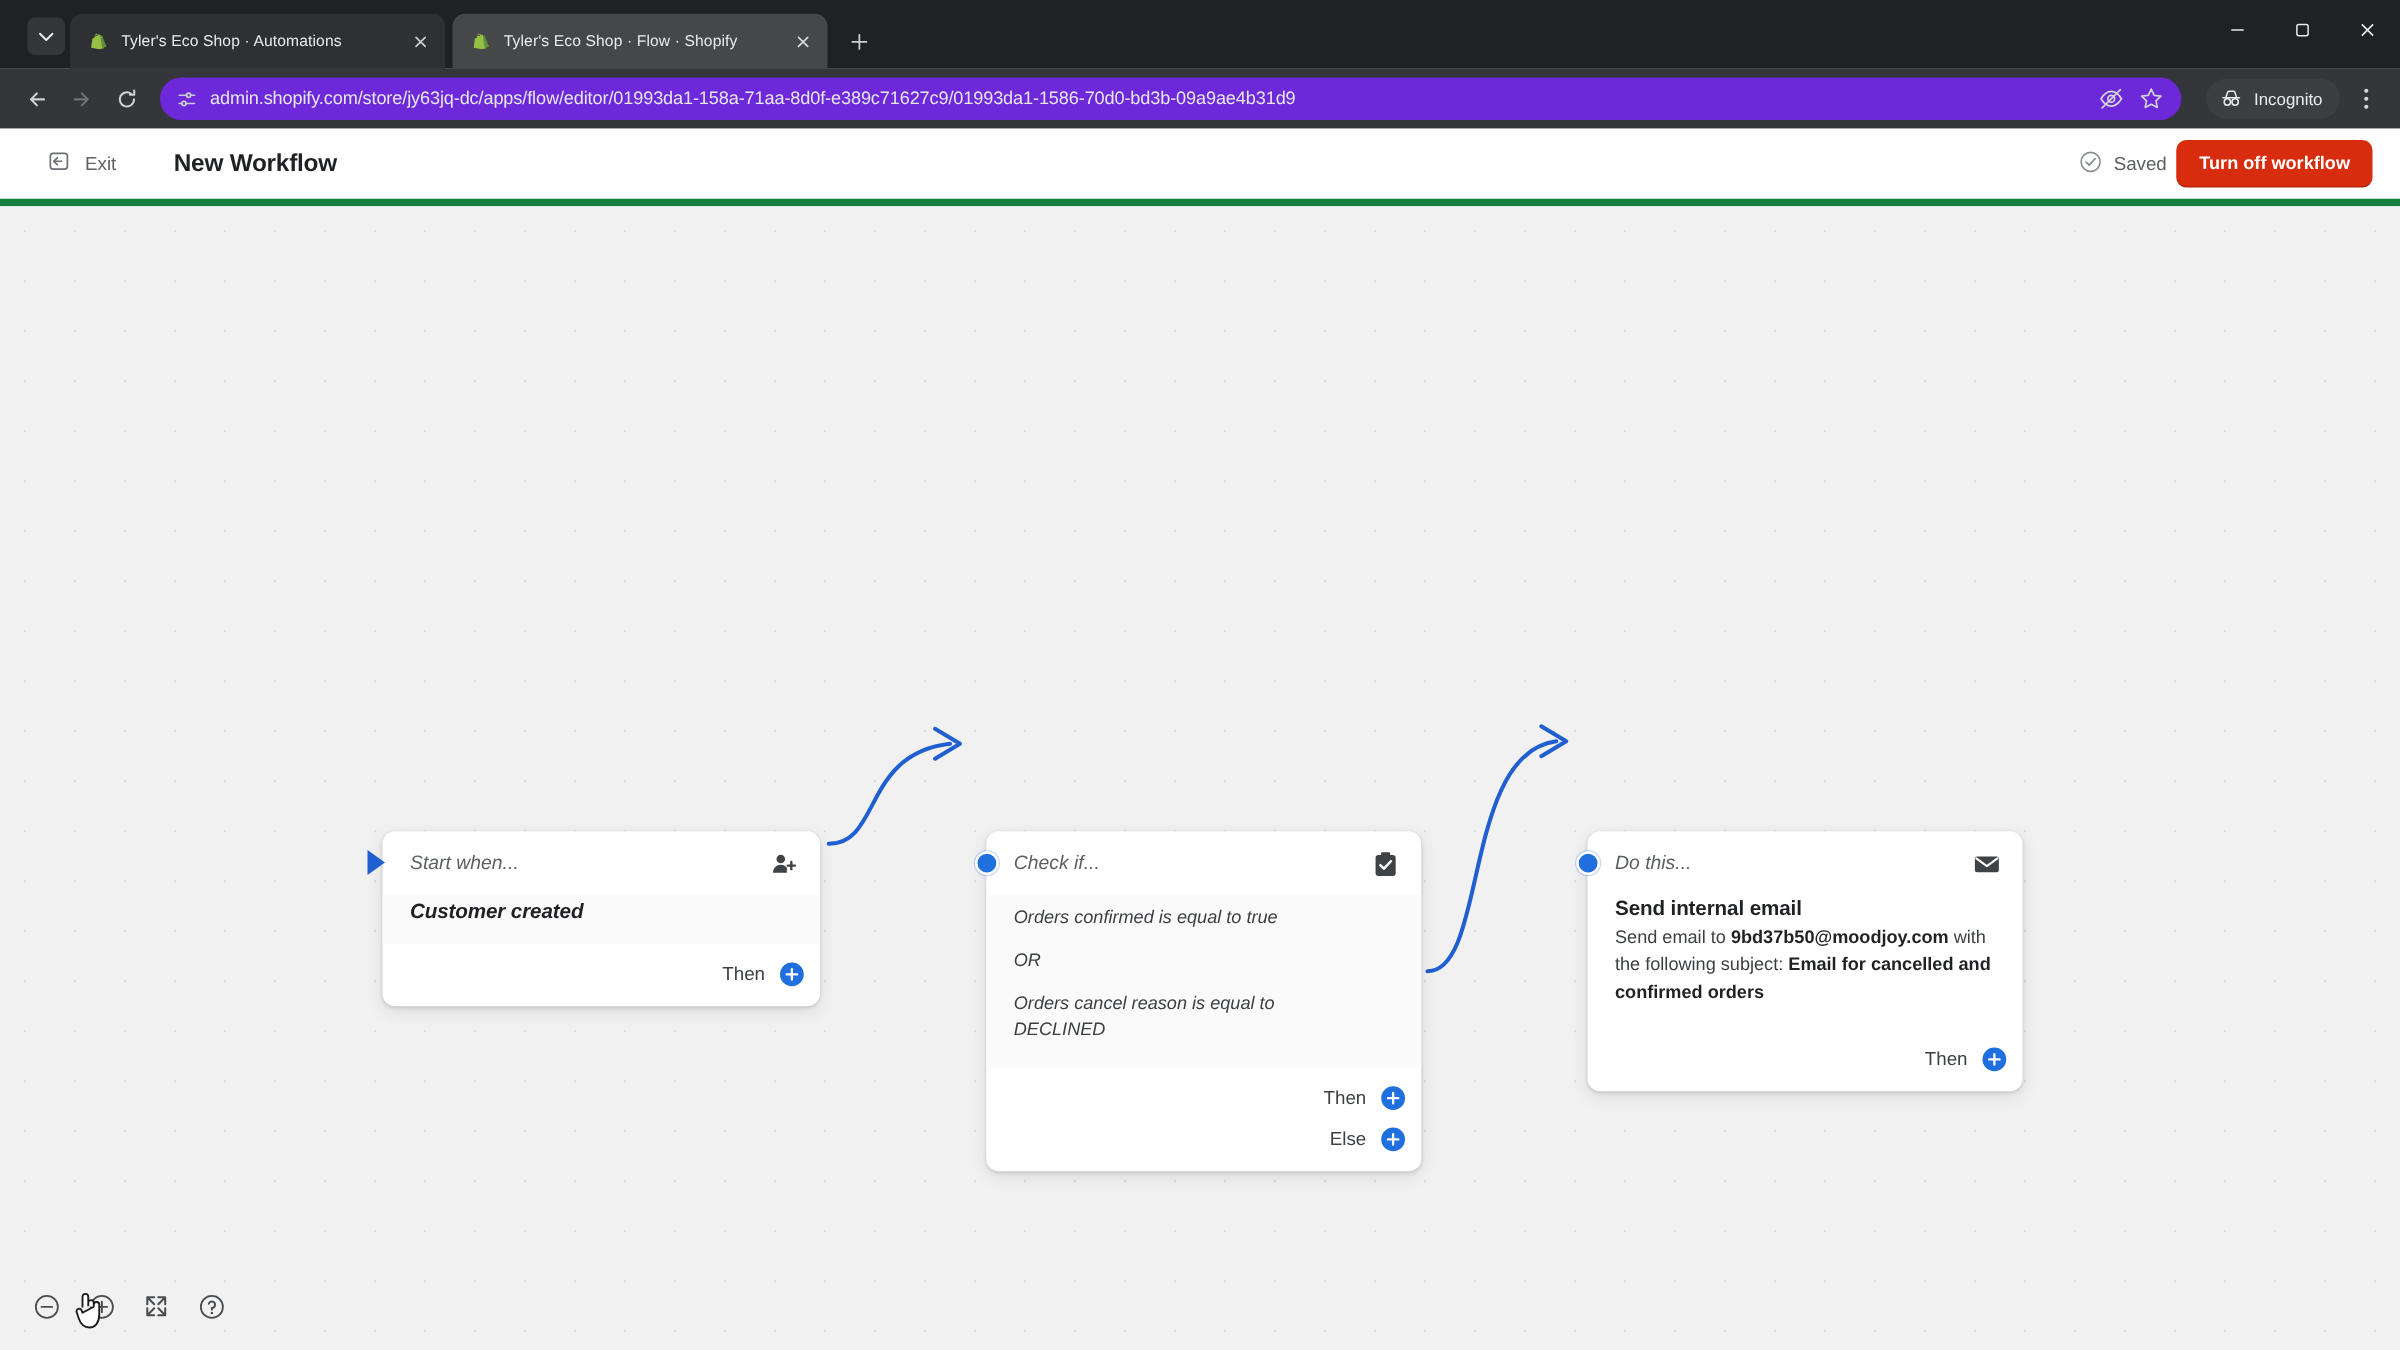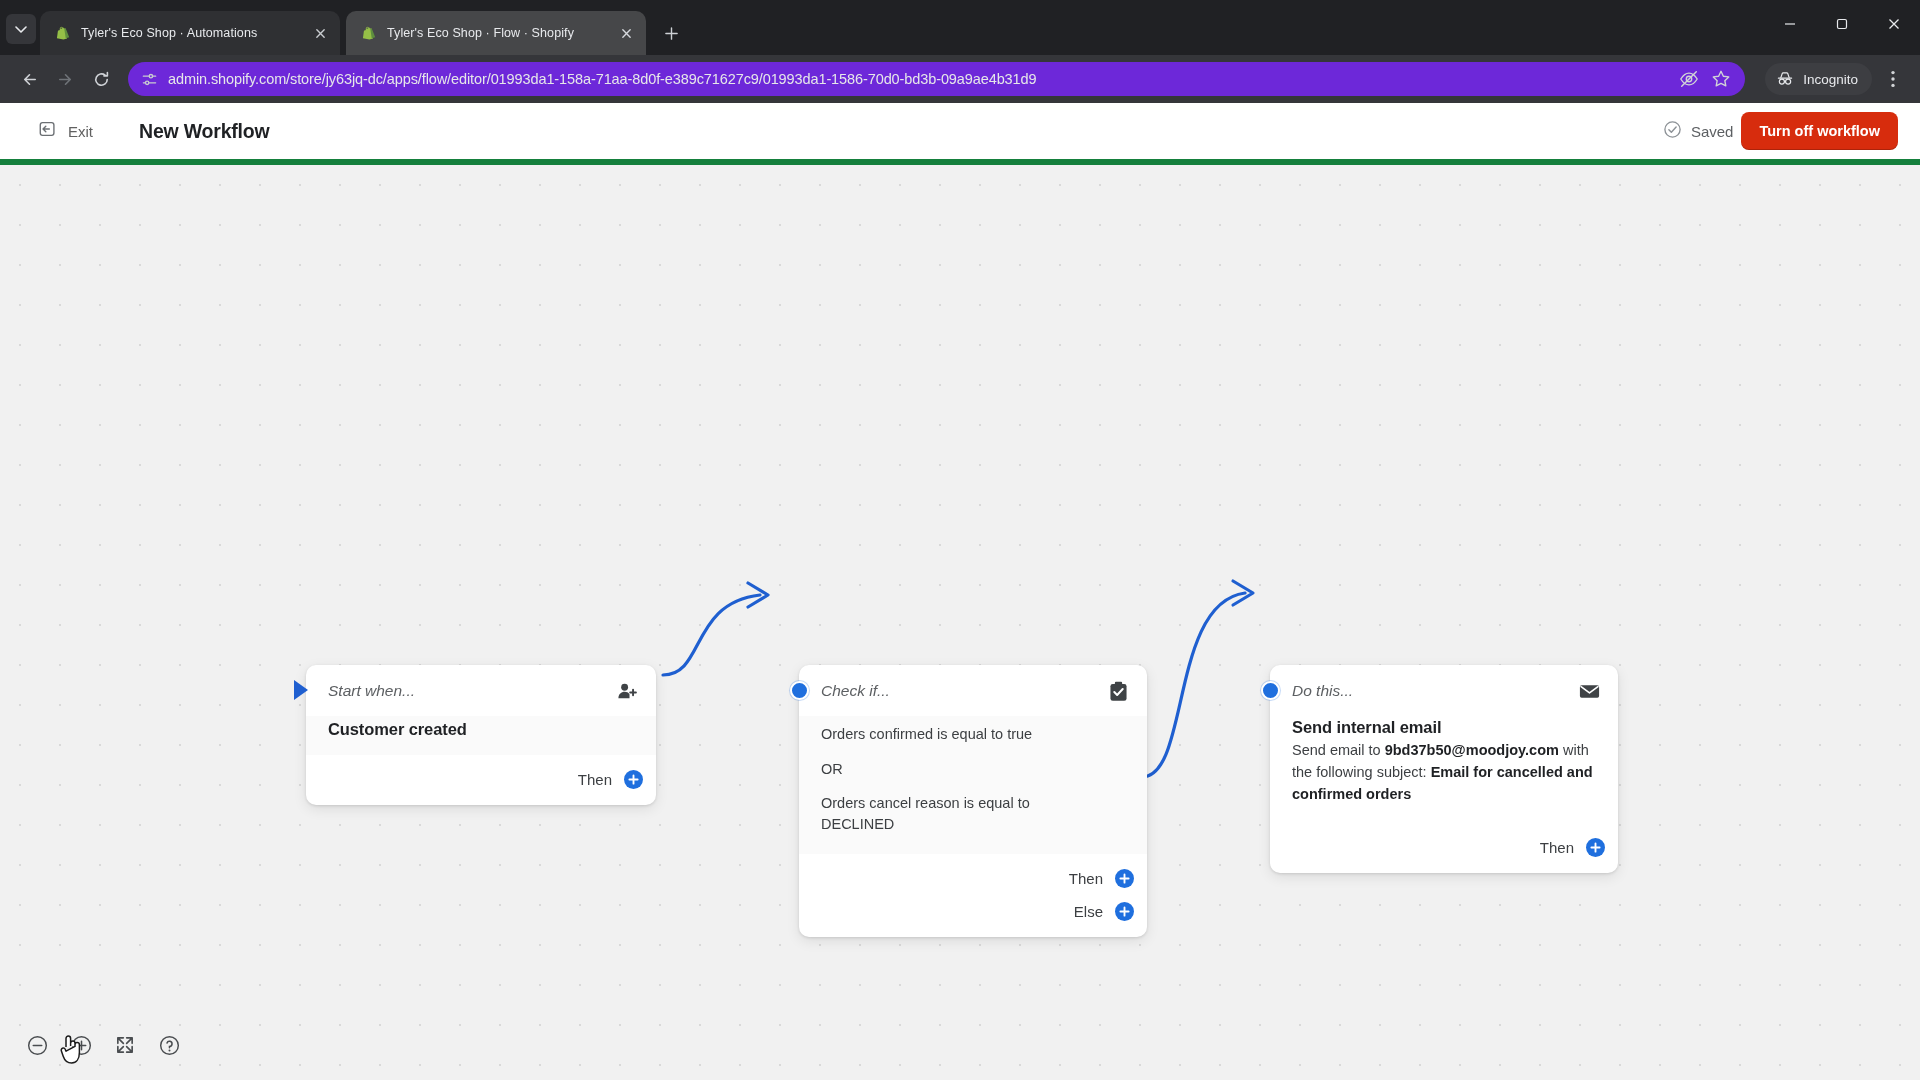--- a/index.html
+++ b/index.html
@@ -11,21 +11,21 @@
   }
 
   
   .browser { width: 1920px; height: 1080px; display: flex; flex-direction: column; }
 
   .tabstrip {
     height: 55px;
     background: #202124;
     display: flex;
     align-items: flex-end;
-    padding-left: 6px;
+    padding-left: 22px;
     position: relative;
   }
   .tab-list-btn {
     width: 30px; height: 30px;
     margin-bottom: 11px;
     border-radius: 6px;
     background: #35363a;
     display: flex; align-items: center; justify-content: center;
     cursor: pointer;
     flex: none;
@@ -214,20 +214,21 @@
     font-style: italic;
   }
   .node-head-icon {
     width: 26px; height: 26px;
     display: flex; align-items: center; justify-content: center;
     flex: none;
   }
   .node-body {
     background: #fafafa;
     padding: 4px 22px 16px 22px;
+    font-style: italic;
   }
   .node-title-strong {
     font-size: 16.5px;
     font-weight: bold;
     color: #1f2124;
     letter-spacing: -0.1px;
   }
   .cond-line {
     font-size: 14.5px;
     color: #3c3f42;
@@ -502,21 +503,21 @@
             <span class="branch-label">Then</span>
             <span class="plus-btn">
               <svg viewBox="0 0 16 16" width="15" height="15">
                 <path d="M8 3.6 V12.4 M3.6 8 H12.4" stroke="#ffffff" stroke-width="2" stroke-linecap="round"></path>
               </svg>
             </span>
           </div>
         </div>
       </div>
 
-      <div class="node" style="left:789px; top:500px; width:348px;margin-left:10px;">
+      <div class="node" style="left:789px; top:500px; width:348px;">
         <div class="port-dot"></div>
         <div class="node-head">
           <span class="node-head-title">Check if...</span>
           <span class="node-head-icon">
             <svg viewBox="0 0 24 24" width="23" height="23">
               <rect x="3.6" y="4.2" width="16.8" height="17.4" rx="2.4" fill="#3f4346"></rect>
               <rect x="8.2" y="1.8" width="7.6" height="4" rx="1.2" fill="#3f4346"></rect>
               <path d="M7.6 12.6 L10.6 15.6 L16.4 9.4" stroke="#ffffff" stroke-width="2.1" fill="none" stroke-linecap="round" stroke-linejoin="round"></path>
             </svg>
           </span>

